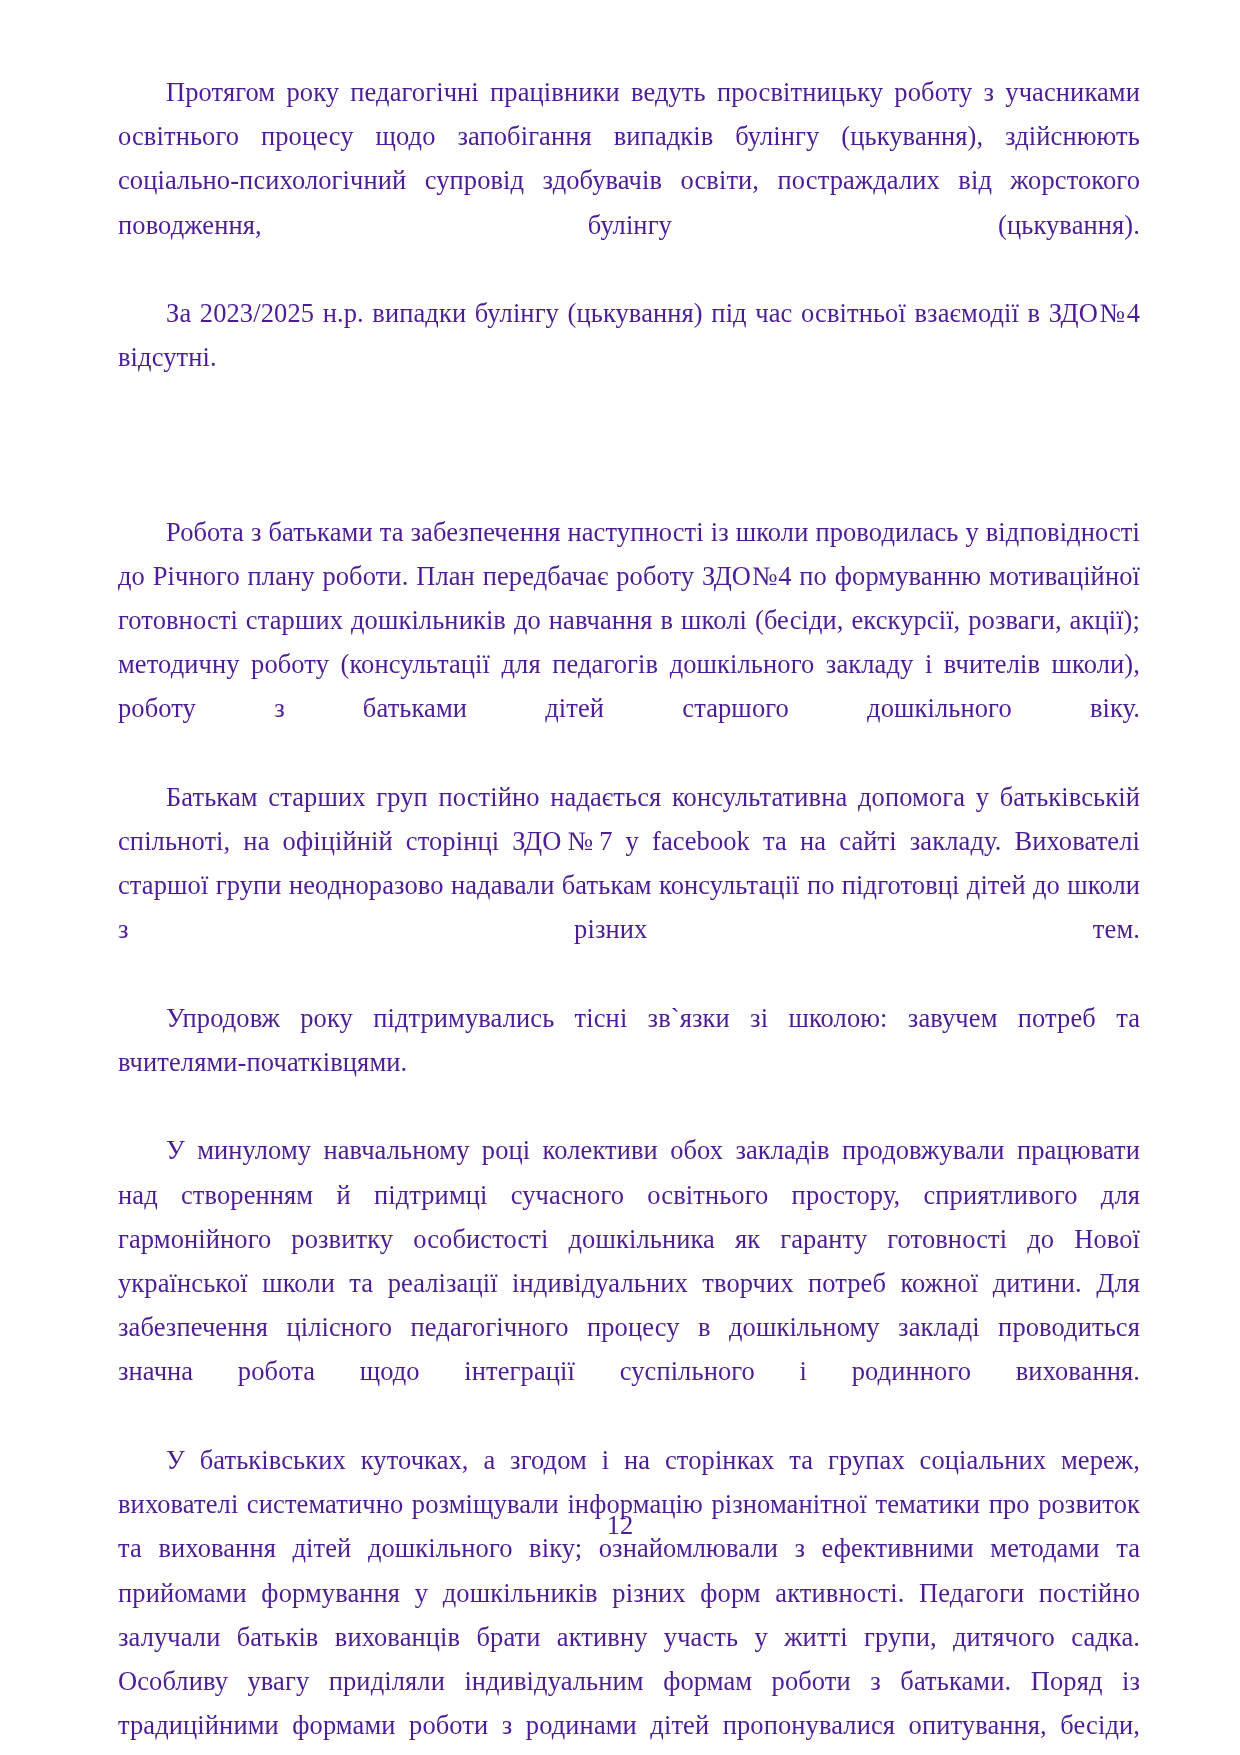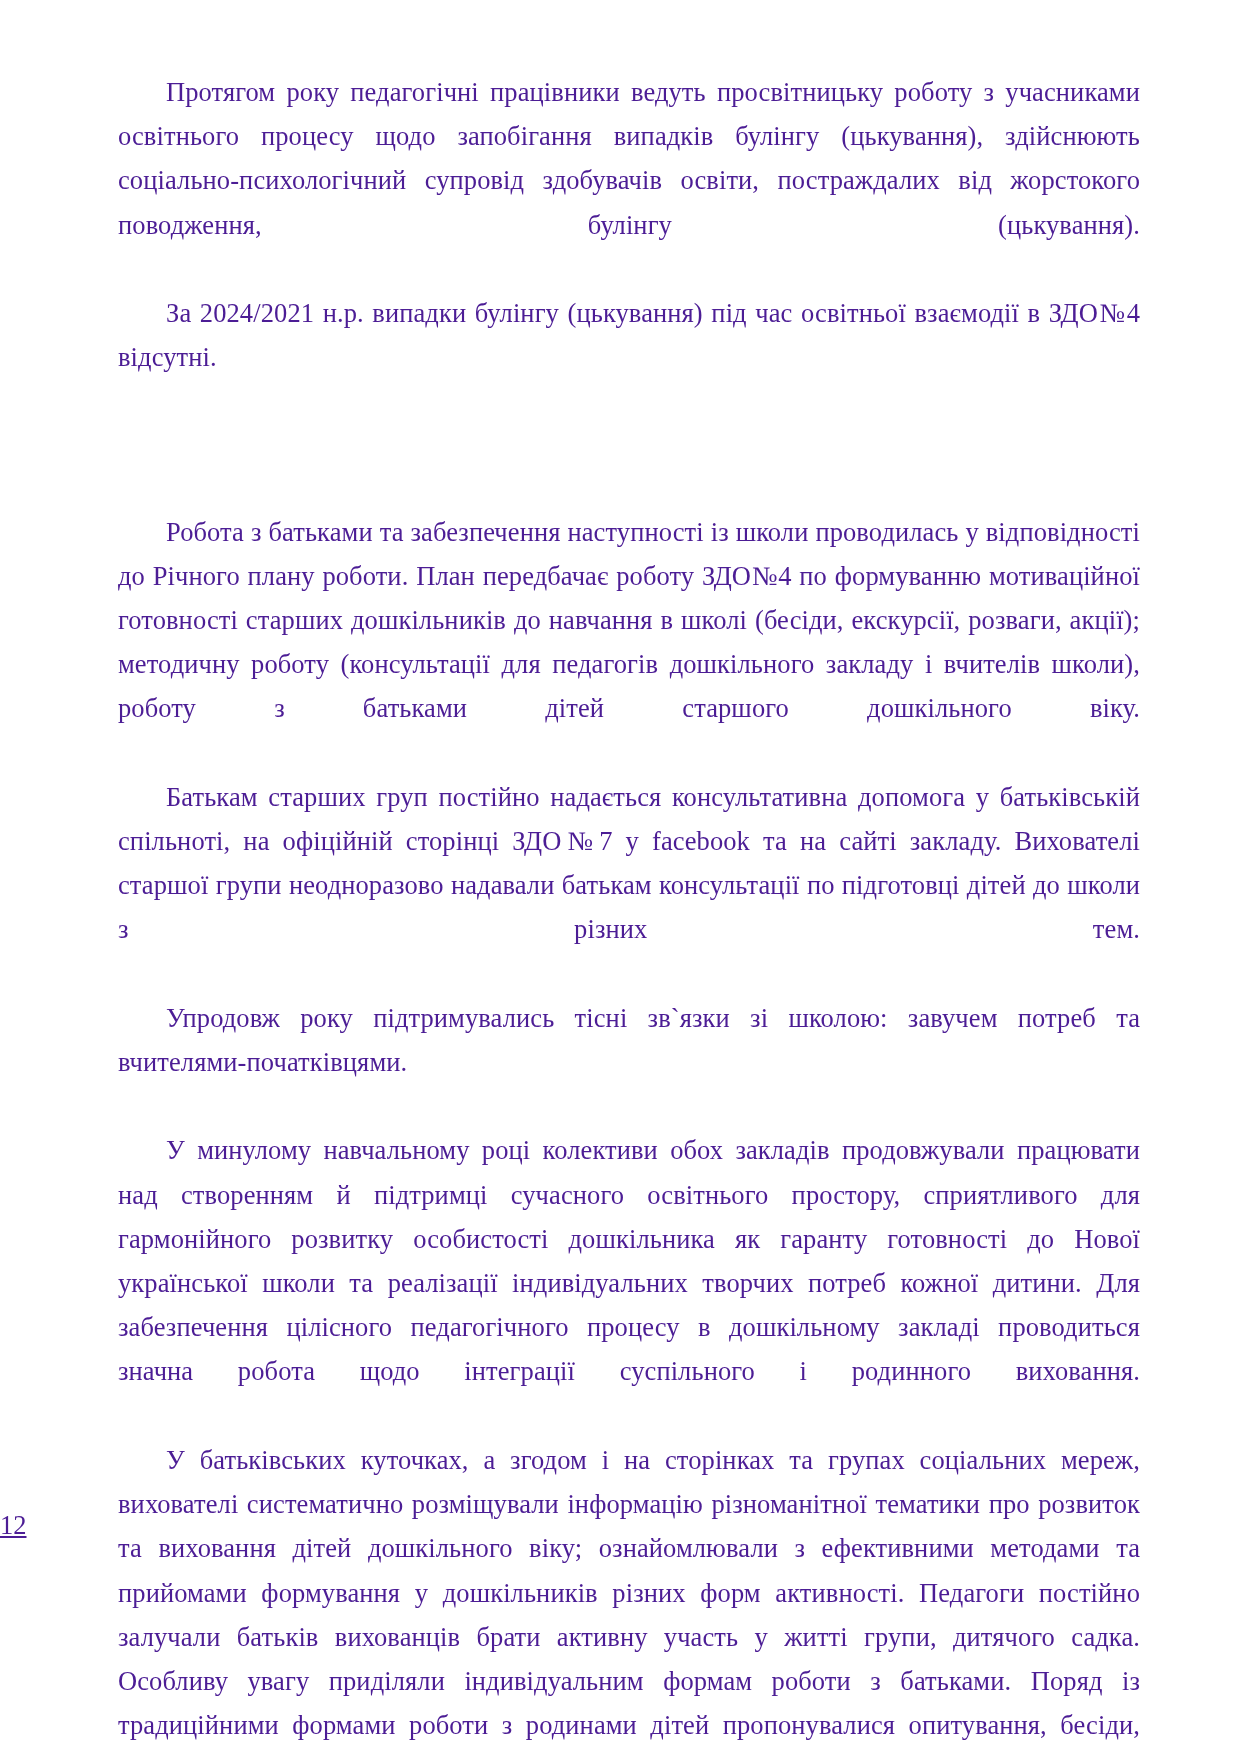--- a/index.html
+++ b/index.html
@@ -54,36 +54,36 @@
     letter-spacing: 0.1px;
   }
 
   .gap-before-heading-17 { height: 86px; }
 
   .page-number {
     position: absolute;
     left: 0;
     right: 0;
     top: 1500px;
+    text-align: center;
     font-size: 26.5px;
     line-height: 34px;
     font-family: "Liberation Serif", "DejaVu Serif", serif;
-    text-decoration: underline;
   }
 </style>
 </head>
 <body>
 
 <div class="page">
   <div class="doc-body">
 
     <p class="para">Протягом року педагогічні працівники ведуть просвітницьку роботу з учасниками освітнього процесу щодо запобігання випадків булінгу (цькування), здійснюють соціально-психологічний супровід здобувачів освіти, постраждалих від жорстокого поводження, булінгу (цькування).</p>
 
 
-    <p class="para">За 2024/2021 н.р. випадки булінгу (цькування) під час освітньої взаємодії в ЗДО№4  відсутні.</p>
+    <p class="para">За 2023/2025 н.р. випадки булінгу (цькування) під час освітньої взаємодії в ЗДО№4  відсутні.</p>
 
     <div class="gap-before-heading-17"></div>
 
 
     <p class="para">Робота з батьками та забезпечення наступності із школи проводилась у відповідності до Річного   плану роботи. План передбачає роботу ЗДО№4 по формуванню мотиваційної готовності старших дошкільників до навчання в школі (бесіди, екскурсії, розваги, акції);  методичну роботу (консультації для педагогів дошкільного закладу і вчителів школи), роботу з батьками дітей старшого дошкільного віку.</p>
 
     <p class="para">Батькам старших груп постійно надається консультативна допомога у батьківській спільноті, на офіційній сторінці ЗДО№7 у facebook та на сайті закладу. Вихователі старшої групи неодноразово надавали батькам консультації по підготовці дітей до школи з різних тем.</p>
 
     <p class="para">Упродовж року підтримувались тісні зв`язки зі школою: завучем потреб та вчителями-початківцями.</p>
 

